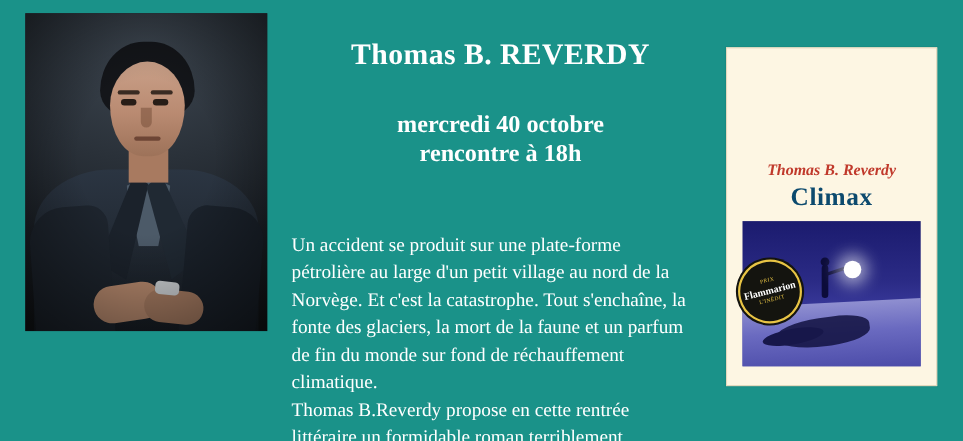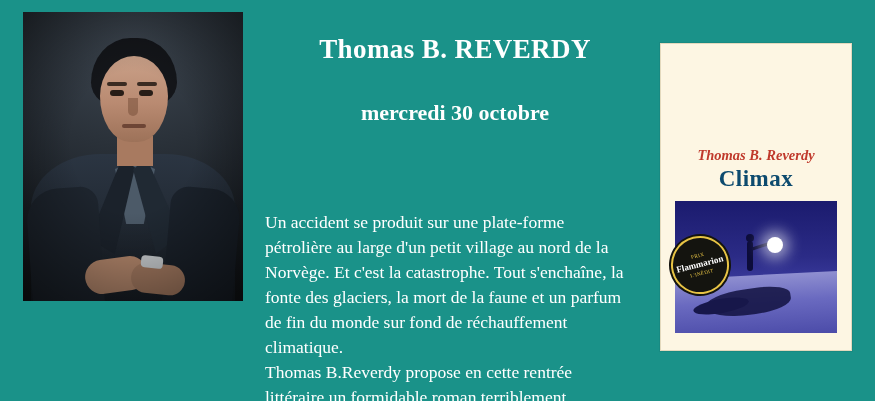--- a/index.html
+++ b/index.html
@@ -360,21 +360,22 @@
     <div class="ph-mouth"></div>
     <div class="ph-hand"></div>
     <div class="ph-hand2"></div>
     <div class="ph-watch"></div>
     <div class="ph-vignette"></div>
   </div>
 
   <div class="title">Thomas B. REVERDY</div>
 
   <div class="date-line">
-    <div>mercredi 30 octobre</div>
+    <div>mercredi 40 octobre</div>
+    <div>rencontre à 18h</div>
   </div>
 
   <div class="body-text">
     <p> Un accident se produit sur une plate-forme pétrolière au large d'un petit village au nord de la Norvège. Et c'est la catastrophe. Tout s'enchaîne, la fonte des glaciers, la mort de la faune et un parfum de fin du monde sur fond de réchauffement climatique.</p>
     <p>Thomas B.Reverdy propose en cette rentrée littéraire un formidable roman terriblement</p>
   </div>
 
   <div class="book">
     <div class="book-author">Thomas B. Reverdy</div>
     <div class="book-title">Climax</div>

